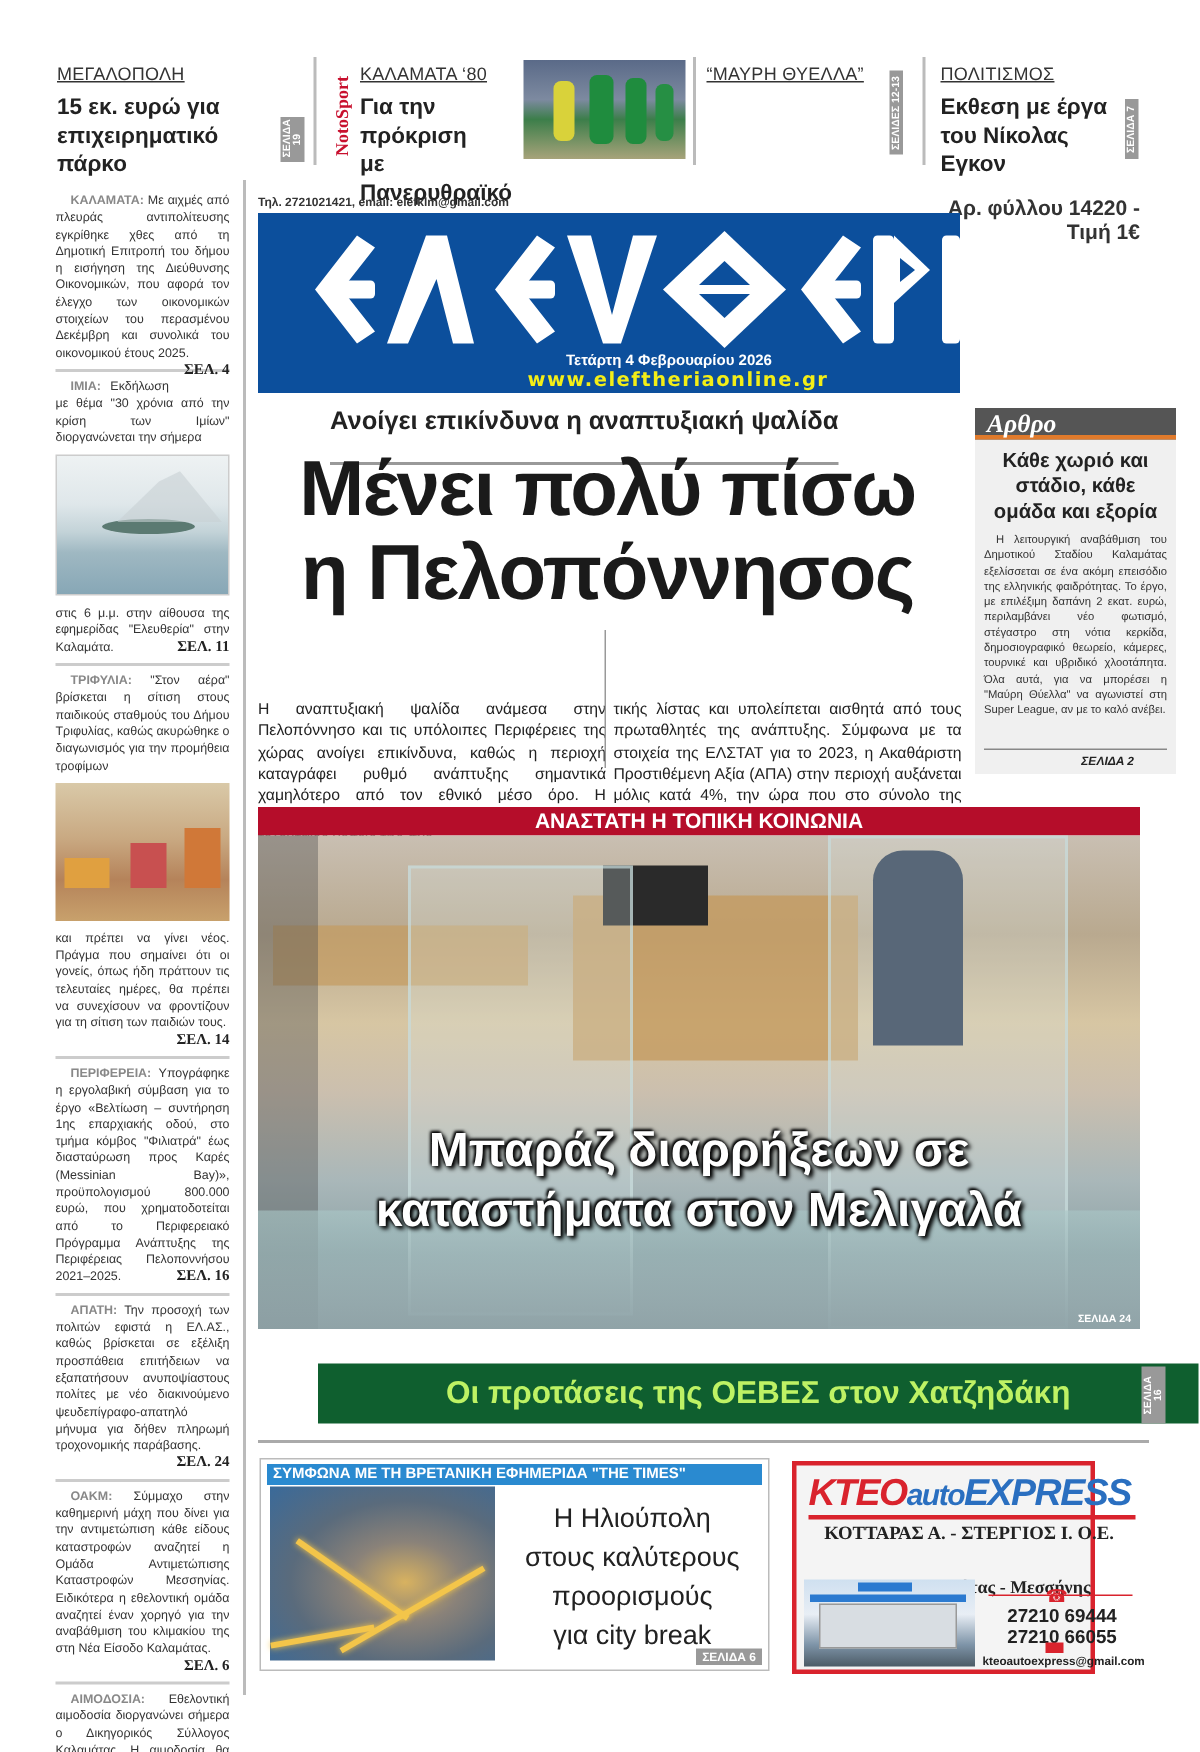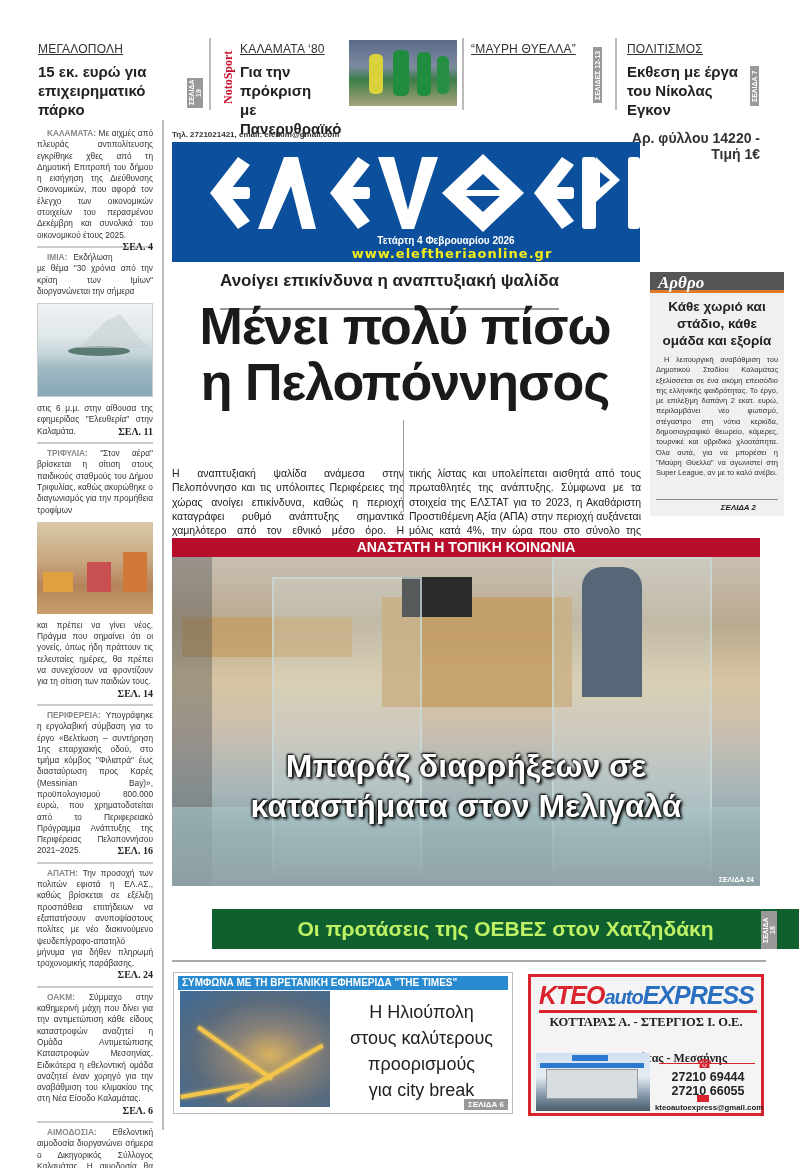--- a/index.html
+++ b/index.html
@@ -59,21 +59,21 @@
   
   .times-box { position: absolute; left: 173px; top: 972px; width: 340px; height: 142px; border: 1px solid #bbb; padding-left: 44px; }
   .times-banner { position: absolute; left: 4px; top: 3px; width: 330px; height: 14px; background: #2a8ad0; color: #fff; font-size: 10px; font-weight: bold; line-height: 14px; padding-left: 4px; }
   .times-img { position: absolute; left: 6px; top: 18px; width: 150px; height: 116px;
     background: radial-gradient(ellipse at 60% 55%, #d8b260 0%, #8a8279 30%, #5a6b7c 60%, #3a6a9a 100%); }
   .times-img .road { position: absolute; height: 4px; background: #f3c54a; box-shadow: 0 0 4px #f3c54a; }
   .times-text { position: absolute; left: 160px; top: 26px; width: 175px; text-align: center; font-size: 18px; line-height: 26px; color: #222; }
   .times-ref { position: absolute; right: 4px; bottom: 3px; background: #999; color: #fff; font-size: 8px; font-weight: bold; padding: 1px 4px; }
 
   
-  .ad { position: absolute; left: 528px; top: 974px; width: 236px; height: 142px; border: 3px solid #d9232d; background: #f4f4f4; padding-left: 31px; }
+  .ad { position: absolute; left: 528px; top: 974px; width: 202px; height: 142px; border: 3px solid #d9232d; background: #f4f4f4; padding-left: 31px; }
   .ad-brand { position: absolute; left: 8px; top: 4px; font-size: 25px; font-weight: bold; font-style: italic; letter-spacing: -1px; }
   .ad-brand .ktoe { color: #d9232d; }
   .ad-brand .auto { color: #2a6fc0; font-size: 20px; }
   .ad-brand .exp { color: #2a6fc0; }
   .ad-redline { position: absolute; left: 8px; top: 33px; width: 218px; height: 3px; background: #d9232d; }
   .ad-line1 { position: absolute; left: 0; width: 230px; top: 38px; text-align: center; font-family: "Liberation Serif", serif; font-size: 12.5px; font-weight: bold; }
   .ad-line2 { position: absolute; left: 0; width: 230px; top: 54px; text-align: center; font-family: "Liberation Serif", serif; font-size: 12px; font-weight: bold; margin-top: 20px; }
   .ad-img { position: absolute; left: 5px; top: 76px; width: 114px; height: 58px; background: linear-gradient(180deg, #cfe0f0 0%, #e8eef5 40%, #7e94a8 75%, #4c5b66 100%); }
   .ad-img .canopy { position: absolute; left: 4px; top: 10px; width: 104px; height: 5px; background: #2b7ad0; }
   .ad-img .sign { position: absolute; left: 36px; top: 2px; width: 36px; height: 6px; background: #2b7ad0; }

